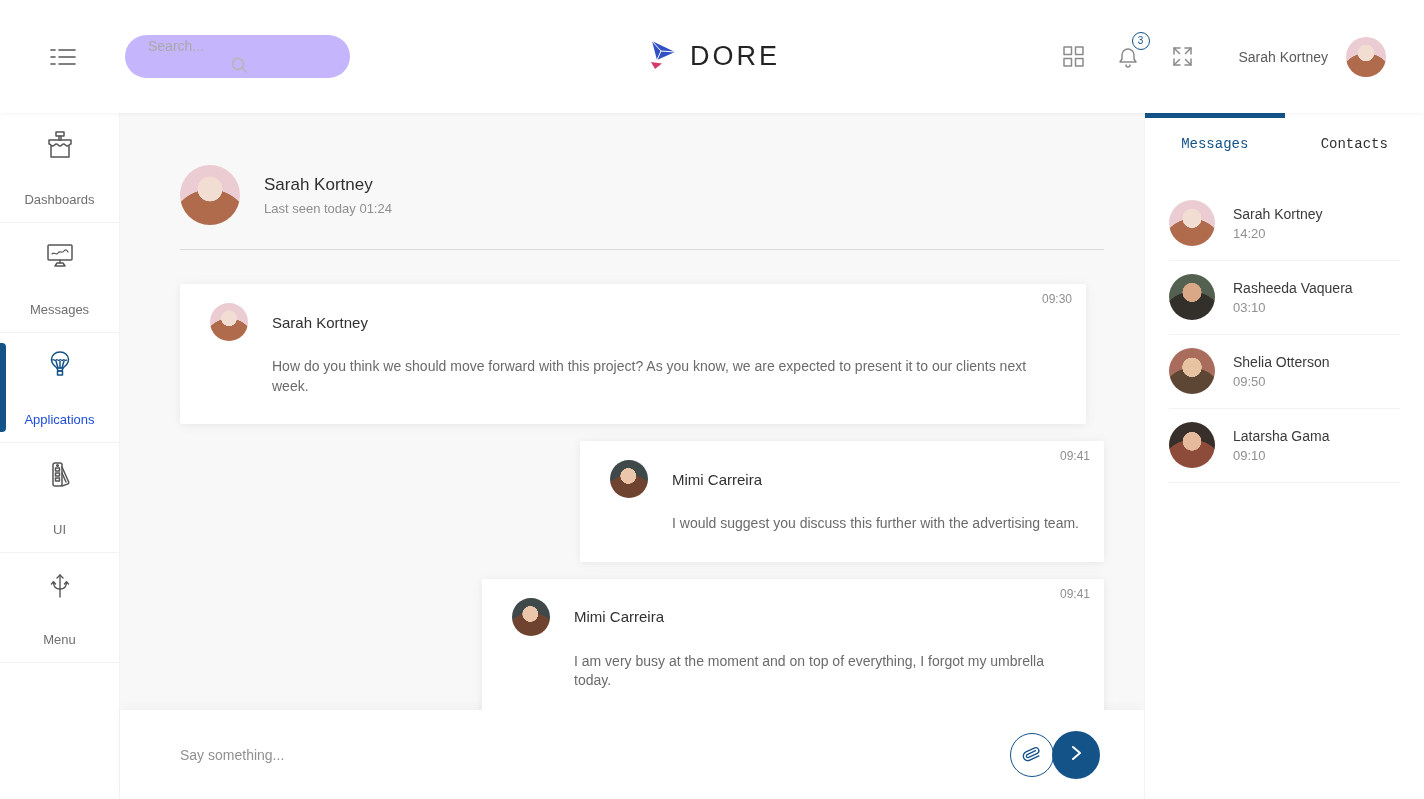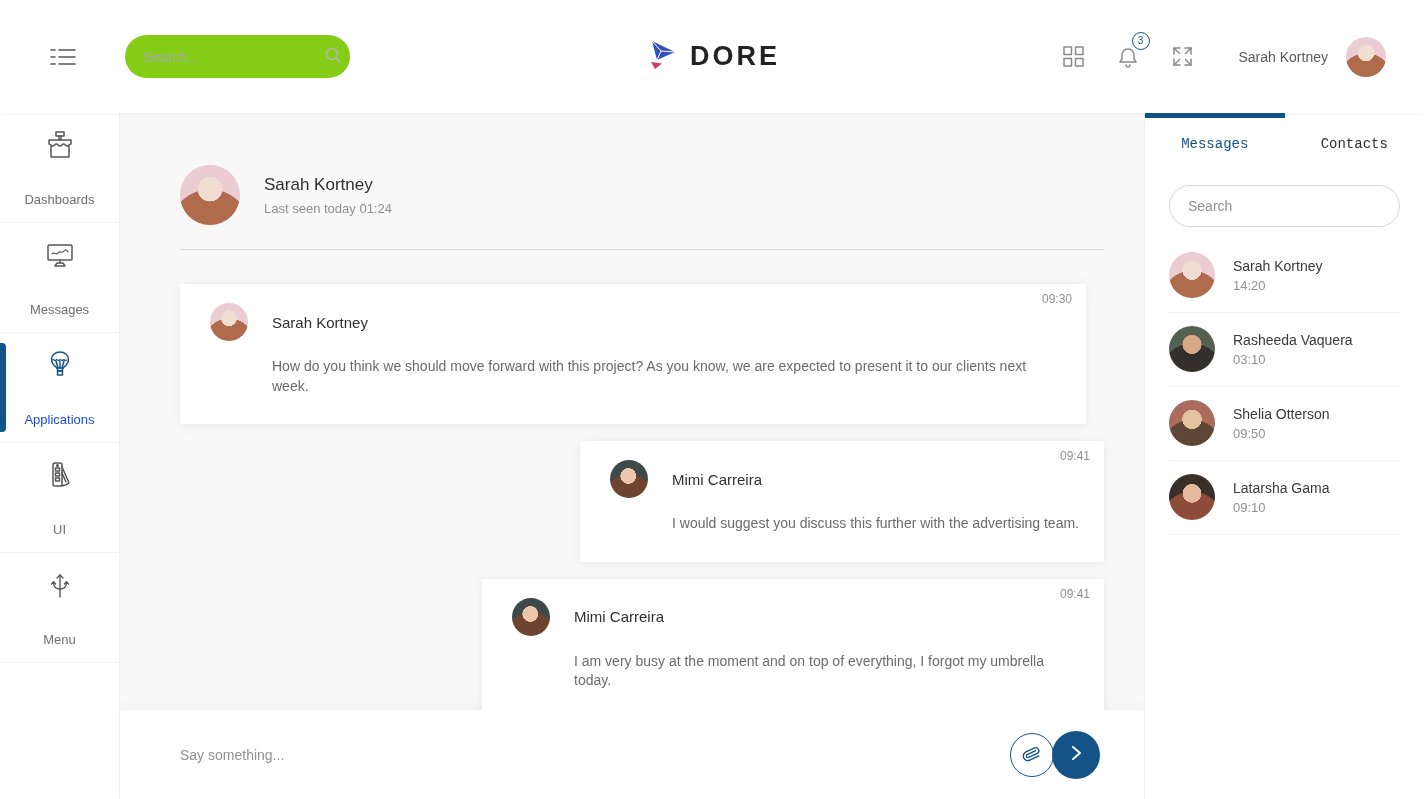--- a/index.html
+++ b/index.html
@@ -5,28 +5,28 @@
   * { margin:0; padding:0; box-sizing:border-box; }
   html,body { width:1424px; height:799px; overflow:hidden; }
   body { font-family:"Liberation Sans", sans-serif; background:#f8f8f8; color:#303030; }
   .app { width:1424px; height:799px; display:flex; flex-direction:column; }
 
   
   .topbar { height:113px; background:#fff; flex:0 0 113px; display:flex; align-items:center;
             position:relative; z-index:5; box-shadow:0 1px 4px rgba(0,0,0,0.05); }
   .burger-btn { margin-left:46px; background:none; border:none; cursor:pointer; padding:4px; }
   .burger-btn svg { display:block; }
-  .top-search { margin-left:45px; width:225px; height:43px; background:#84cc16; border-radius:22px;
-                display:flex; align-items:center; padding:0 16px 0 18px; }
+  .top-search { margin-left:45px; width:225px; height:43px; background:#c4b5fd; border-radius:22px;
+                display:flex; align-items:center; padding:0 16px 0 18px;flex-direction:column; }
   .top-search input { flex:1; border:none; background:transparent; outline:none; font-size:14px;
                       color:#303030; font-family:"Liberation Sans", sans-serif; }
   .top-search input::placeholder { color:#a9a9a9; }
   .logo-wrap { position:absolute; left:50%; top:50%; transform:translate(-50%,-50%);
                display:flex; align-items:center; gap:10px; }
-  .logo-text { font-size:27px; font-weight:bold; letter-spacing:3px; color:#232323; }
+  .logo-text { font-size:27px; font-weight:normal; letter-spacing:3px; color:#232323; }
   .top-right { margin-left:auto; display:flex; align-items:center; margin-right:38px; }
   .icon-btn { background:none; border:none; cursor:pointer; padding:6px; position:relative;
               color:#8a8a8a; margin-left:22px; }
   .icon-btn svg { display:block; }
   .badge { position:absolute; top:-8px; right:-6px; width:18px; height:18px; border:1px solid #145388;
            border-radius:50%; background:#fff; color:#145388; font-size:10px; display:flex;
            align-items:center; justify-content:center; }
   .user-name { font-size:14px; color:#5a5a5a; margin:0 18px 0 40px; }
   .avatar { border-radius:50%; flex:0 0 auto; }
   .top-avatar { width:40px; height:40px; cursor:pointer; }
@@ -324,23 +324,20 @@
       </div>
     </main>
 
     <aside class="right-panel">
       <div class="tab-indicator"></div>
       <div class="tabs">
         <button class="tab active">Messages</button>
         <button class="tab inactive">Contacts</button>
       </div>
 
-      <div class="panel-search">
-        <input type="text" placeholder="Search" style="">
-      </div>
 
       <div class="contact-list">
 
         <div class="contact-row">
           <div class="avatar contact-avatar av-sarah"></div>
           <div>
             <div class="contact-name">Sarah Kortney</div>
             <div class="contact-time">14:20</div>
           </div>
         </div>

